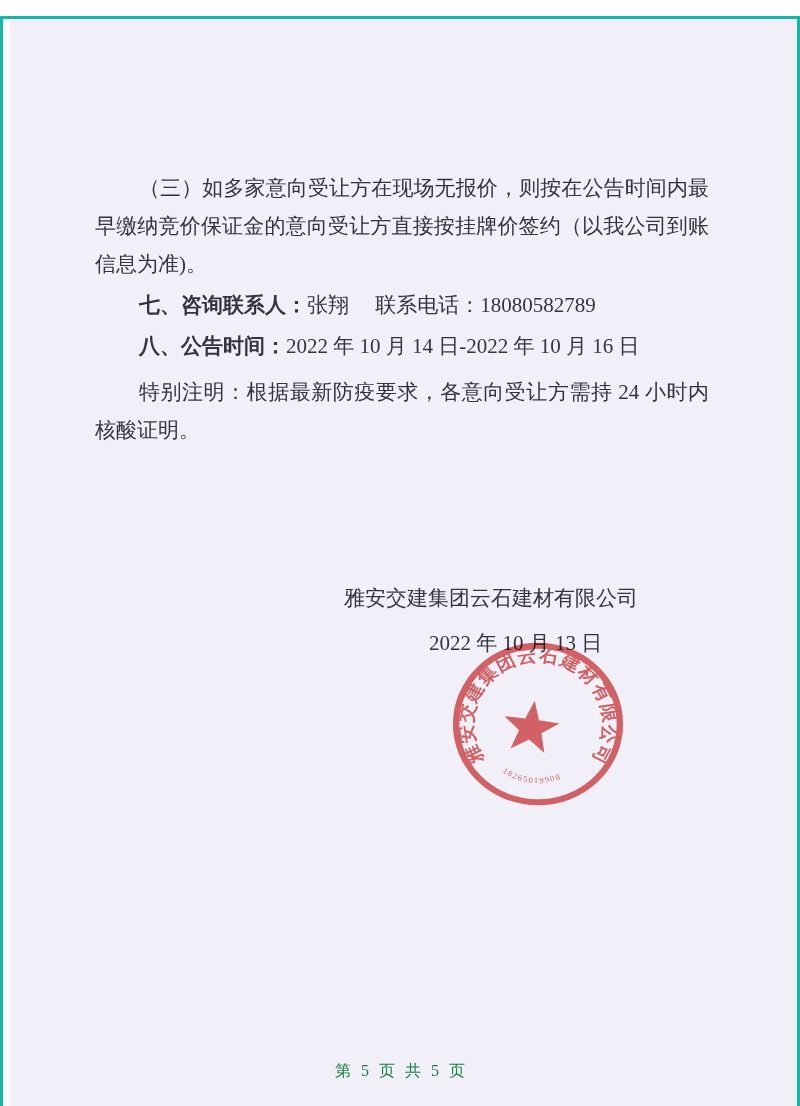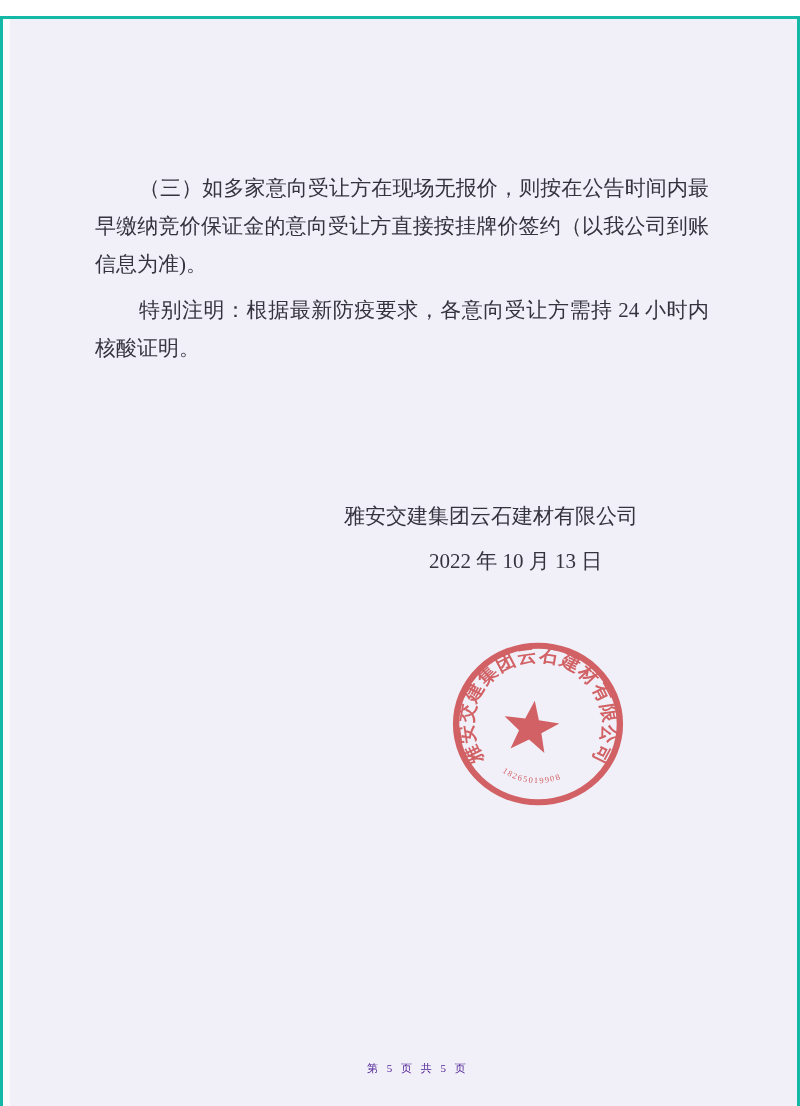--- a/index.html
+++ b/index.html
@@ -58,39 +58,41 @@
     left: 444px;
     top: 618px;
     width: 182px;
     height: 174px;
     z-index: 2;
     opacity: 0.85;
     mix-blend-mode: multiply;
   }
   .page-footer {
     position: absolute;
-    left: 364px;
+    left: 332px;
     top: 1042px;
-    font-size: 11px;
+    font-size: 16px;
     letter-spacing: 3px;
-    color: #4c1d95;
+    color: #15803d;
     z-index: 1;
   }
 </style>
 </head>
 <body>
 
 <div class="scan-frame">
   <div class="scan-edge-strip"></div>
 
   <div class="doc-content">
 
     <p class="para"><span class="lbl"></span><span>（三）如多家意向受让方在现场无报价，则按在公告时间内最早缴纳竞价保证金的意向受让方直接按挂牌价签约（以我公司到账信息为准)。</span></p>
 
+    <p class="para"><span class="lbl">七、咨询联系人：</span><span>张翔　 联系电话：18080582789</span></p>
 
+    <p class="para"><span class="lbl">八、公告时间：</span><span>2022 年 10 月 14 日-2022 年 10 月 16 日</span></p>
 
 
 
     <p class="para note"><span class="lbl">特别注明：</span><span>根据最新防疫要求，各意向受让方需持 24 小时内核酸证明。</span></p>
 
     <div class="signature-company">雅安交建集团云石建材有限公司</div>
     <div class="signature-date">2022 年 10 月 13 日</div>
   </div>
 
   <svg class="seal" viewBox="0 0 200 200" preserveAspectRatio="none" aria-hidden="true">

